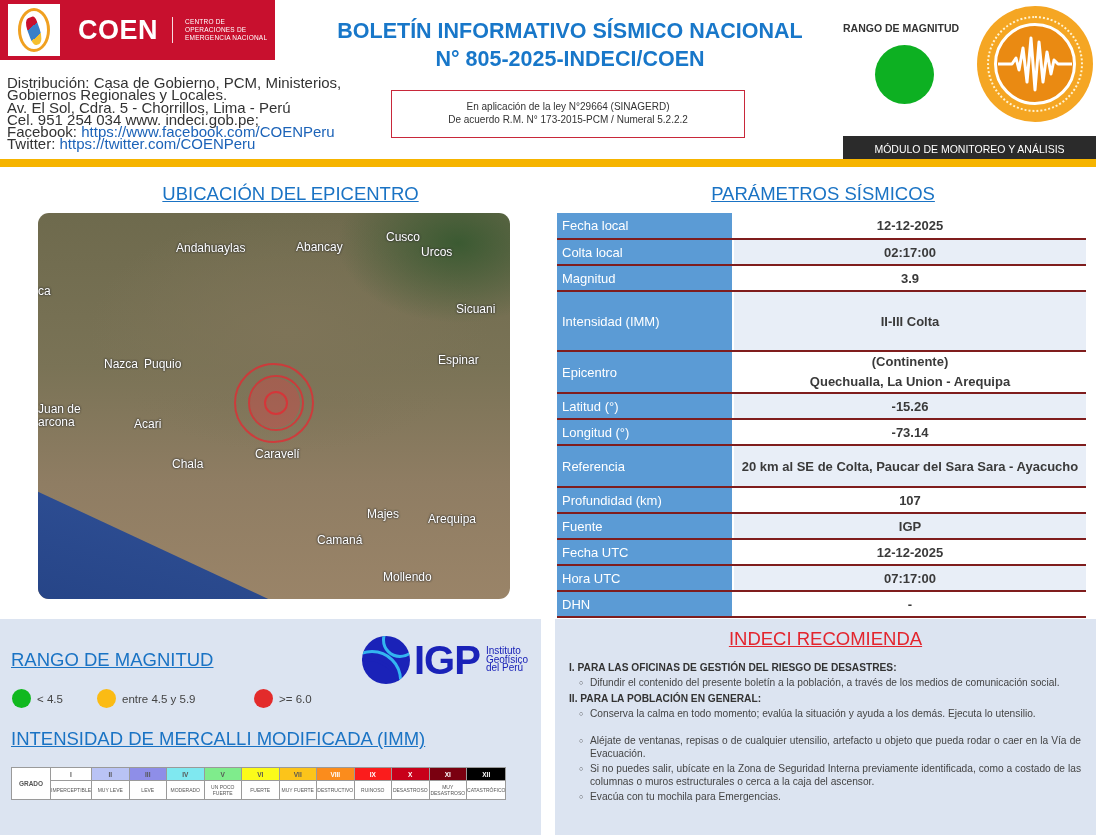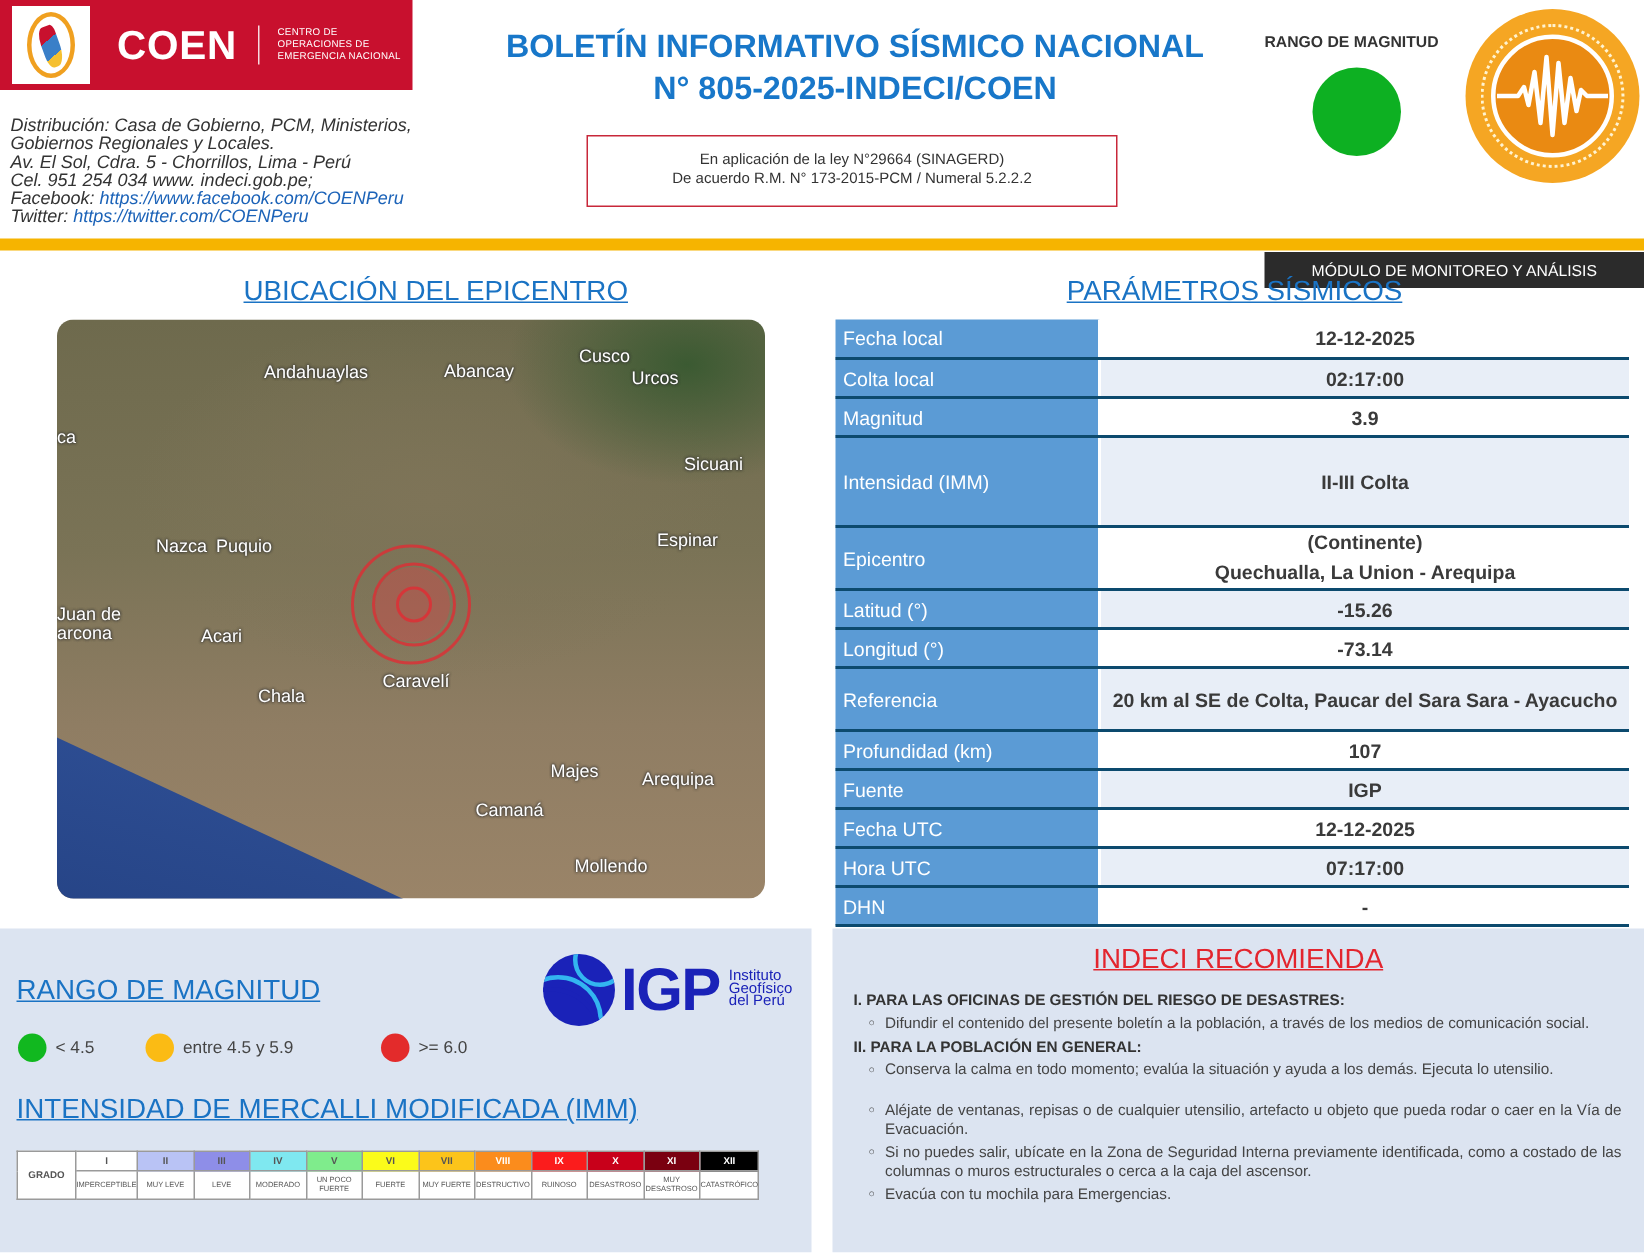--- a/index.html
+++ b/index.html
@@ -8,52 +8,52 @@
 
   
   .coen-banner { position: absolute; left: 0; top: 0; width: 275px; height: 60px; background: #c8102e; display: flex; align-items: center; }
   .coen-emblem { width: 52px; height: 52px; margin-left: 8px; background: #fff; display: flex; align-items: center; justify-content: center; }
   .coen-emblem .ring { width: 32px; height: 44px; border-radius: 50%; border: 3px solid #f0a020; background: #fff; position: relative; overflow: hidden; }
   .coen-emblem .ring::after { content: ""; position: absolute; left: 7px; top: 6px; width: 12px; height: 28px; background: linear-gradient(160deg, #c8102e 0 35%, #3a7fc8 35% 70%, #f5c030 70%); border-radius: 40% 20% 50% 30%; transform: rotate(-20deg); }
   .coen-word { color: #fff; font-weight: bold; font-size: 27px; margin-left: 18px; letter-spacing: 0.5px; }
   .coen-sep { width: 1px; height: 26px; background: #fff; margin: 0 12px 0 14px; opacity: 0.85; }
   .coen-sub { color: #fff; font-size: 6.5px; line-height: 8px; letter-spacing: 0.2px; }
 
-  .dist { position: absolute; left: 7px; top: 77px; font-size: 12px; line-height: 12.3px; font-style: italic; color: #333; }
+  .dist { position: absolute; left: 7px; top: 77px; font-size: 15px; line-height: 12.3px; color: #333; }
   .dist a { color: #1c63b8; text-decoration: none; }
 
   .title { position: absolute; left: 300px; top: 17px; width: 540px; text-align: center; color: #1877c9; font-weight: bold; font-size: 21.5px; line-height: 28px; }
   .law-box { position: absolute; left: 391px; top: 90px; width: 354px; height: 48px; border: 1.5px solid #c8283a; text-align: center; font-size: 10px; line-height: 13px; color: #333; padding-top: 9px; }
 
   .rango-label { position: absolute; left: 843px; top: 22px; font-size: 10.5px; font-weight: bold; color: #333; }
   .rango-dot { position: absolute; left: 875px; top: 45px; width: 59px; height: 59px; border-radius: 50%; background: #0db022; }
   .seismo-logo { position: absolute; left: 977px; top: 6px; width: 116px; height: 116px; border-radius: 50%; background: #f5a623; display: flex; align-items: center; justify-content: center; }
   .seismo-logo .inner { width: 96px; height: 96px; border-radius: 50%; border: 2px dotted #fff3d0; display: flex; align-items: center; justify-content: center; }
   .seismo-logo .core { width: 82px; height: 82px; border-radius: 50%; background: #ea8a12; border: 3px solid #fff; display: flex; align-items: center; justify-content: center; }
-  .module-bar { position: absolute; left: 843px; top: 136px; width: 253px; height: 24px; background: #2b2b2b; color: #fff; font-size: 10.5px; text-align: center; line-height: 26px; margin-top: 32px; }
+  .module-bar { position: absolute; left: 843px; top: 136px; width: 253px; height: 24px; background: #2b2b2b; color: #fff; font-size: 10.5px; text-align: center; line-height: 26px; }
   .gold-rule { position: absolute; left: 0; top: 159px; width: 1096px; height: 8px; background: #f6b400; }
 
   
   .sec-h { position: absolute; color: #1a73c4; text-decoration: underline; font-size: 18.5px; text-align: center; }
 
   
   .map { position: absolute; left: 38px; top: 213px; width: 472px; height: 386px; overflow: hidden;
     background:
       radial-gradient(ellipse 120px 80px at 420px 30px, #3b5a32 0%, rgba(59,90,50,0) 100%),
       radial-gradient(ellipse 200px 120px at 250px 120px, #7e7458 0%, rgba(126,116,88,0) 100%),
       linear-gradient(180deg, #6e6a4d 0%, #7a7356 40%, #8f7d63 70%, #9a8468 100%); border-radius: 11px; }
   .map .ocean { position: absolute; left: -40px; top: 260px; width: 700px; height: 420px; background: linear-gradient(170deg, #2d4d92 0%, #1d3978 50%, #1b3370 100%); transform: rotate(25deg); transform-origin: 0 0; }
   .map-label { position: absolute; color: #fff; font-size: 12px; text-shadow: 0 0 2px #333, 0 0 2px #333; white-space: nowrap; }
   .map-label.green { color: #4cd07a; font-size: 13px; line-height: 14px; text-shadow: 0 0 2px #222; }
   .quake-ring { position: absolute; border-radius: 50%; border: 2.5px solid rgba(230,40,50,0.75); }
   .quake-core { position: absolute; border-radius: 50%; background: rgba(230,60,70,0.35); }
 
   
   .params { position: absolute; left: 557px; top: 213px; width: 529px; border-collapse: collapse; }
-  .params td { border-bottom: 2px solid #0c4a6e; font-size: 13px; }
+  .params td { border-bottom: 2px solid #7f1d1d; font-size: 13px; }
   .params td.k { width: 176px; background: #5b9bd5; color: #fff; padding-left: 5px; border-right: 2px solid #fff; }
   .params td.v { text-align: center; font-weight: bold; color: #3a3a3a; }
   .params tr:nth-child(odd) td.v { background: #ffffff; }
   .params tr:nth-child(even) td.v { background: #e8eef7; }
 
   
   .panel-left { position: absolute; left: 0; top: 619px; width: 541px; height: 216px; background: #dce4f1; }
   .panel-right { position: absolute; left: 555px; top: 619px; width: 541px; height: 216px; background: #dce4f1; }
 
   .legend-row { position: absolute; left: 12px; top: 689px; display: flex; align-items: center; font-size: 11.5px; color: #444; }

